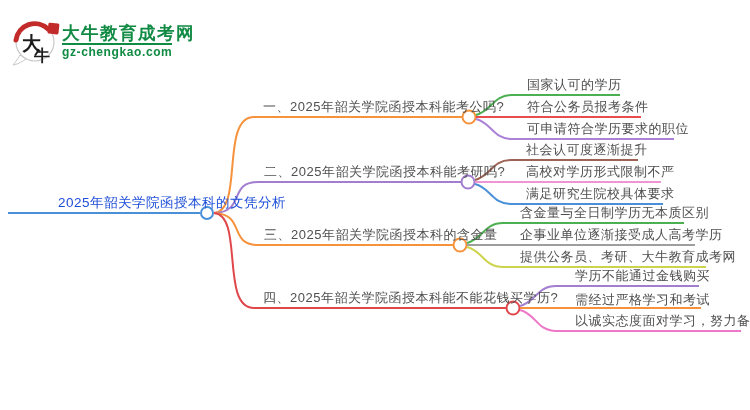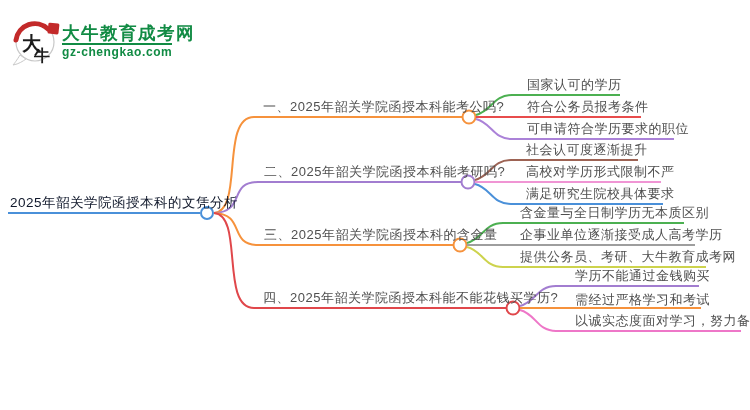--- a/index.html
+++ b/index.html
@@ -5,21 +5,21 @@
   html,body{margin:0;padding:0;background:#ffffff;}
   .canvas{
     position:relative;width:750px;height:410px;background:#ffffff;overflow:hidden;
     font-family:"Liberation Sans","DejaVu Sans",sans-serif;
   }
   .map-svg{position:absolute;left:0;top:0;}
   .label{
     position:absolute;font-size:13px;line-height:18px;height:18px;
     color:#4f4f4f;white-space:nowrap;letter-spacing:0.5px;text-align:center;
   }
-  .root-label{font-size:13.5px;color:#0f172a;}
+  .root-label{font-size:13.5px;color:#1d4ed8;margin-left:48px;}
   .logo{position:absolute;left:10px;top:14px;width:200px;height:52px;display:block;text-decoration:none;cursor:pointer;}
   .logo-icon{position:absolute;left:0;top:0;}
   .site-name{
     position:absolute;left:52px;top:7px;font-size:17.5px;font-weight:bold;
     color:#118b44;letter-spacing:1.5px;white-space:nowrap;
   }
   .logo-divider{position:absolute;left:52px;top:29px;width:110px;height:2px;background:#118b44;}
   .site-url{
     position:absolute;left:52px;top:31px;font-size:12px;font-weight:bold;
     color:#118b44;letter-spacing:0.6px;white-space:nowrap;

